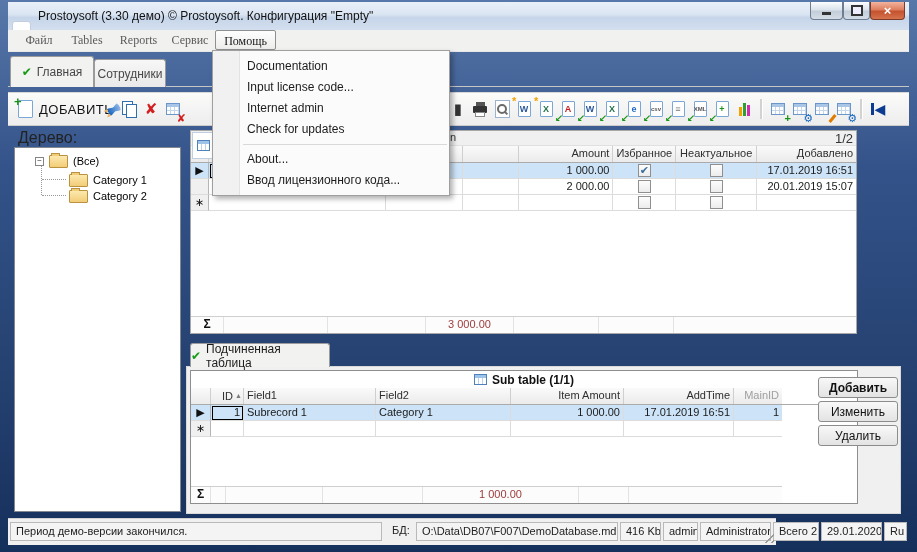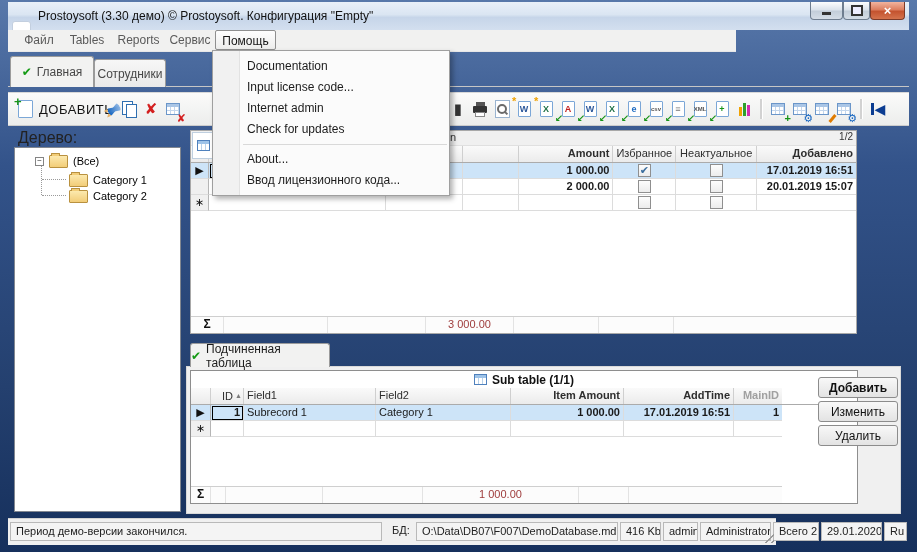--- a/index.html
+++ b/index.html
@@ -17,21 +17,21 @@
   #title-text{margin-left:7px;font-size:12px;color:#111;}
   .winbtn{position:absolute;top:2px;height:18px;border:1px solid #6e7d8f;border-top:none;
      border-radius:0 0 4px 4px;background:linear-gradient(#fcfdfe,#dbe3ec 45%,#c3ceda 55%,#d4dde7);
      display:flex;align-items:center;justify-content:center;box-sizing:border-box;}
   #btn-min{left:810px;width:33px}
   #btn-restore{left:843px;width:27px}
   #btn-close{left:870px;width:35px;background:linear-gradient(#f2b49e,#dd7e5f 45%,#c4532f 55%,#d4734d);border-color:#7c3a28;color:#fff;font-weight:bold;font-size:13px;}
   .glyph-min{width:9px;height:3px;background:#333;margin-top:6px;}
   .glyph-restore{width:8px;height:7px;border:2px solid #333;background:#eef;}
   
-  #menubar{position:absolute;left:8px;top:30px;width:728px;height:21px;background:#f1f1f0;border-bottom:1px solid #e7e7e7;}
+  #menubar{position:absolute;left:8px;top:30px;width:901px;height:21px;background:#f1f1f0;border-bottom:1px solid #e7e7e7;font-family:Liberation Serif, serif;}
   .mb-item{position:absolute;top:0;height:20px;line-height:20px;text-align:center;font-size:12px;color:#5a5a5a;}
   #mb0{left:8px;width:46px}#mb1{left:54px;width:50px}#mb2{left:104px;width:53px}#mb3{left:157px;width:50px}
   #mb4{left:207px;width:61px;color:#161616;background:linear-gradient(#fefefe,#ededec);
        border:1px solid #8f8f8f;border-radius:2px;box-sizing:border-box;}
   
   #tabstrip-line{position:absolute;left:8px;top:86px;width:901px;height:1px;background:#c6c6c6;}
   .page-tab{position:absolute;box-sizing:border-box;border:1px solid #9b9b9b;border-bottom:none;border-radius:3px 3px 0 0;
      display:flex;align-items:center;justify-content:center;font-size:12px;color:#474747;z-index:3;}
   #tab-main{left:10px;top:56px;width:84px;height:31px;background:#f2f2f1;}
   #tab-staff{left:94px;top:59px;width:72px;height:28px;background:linear-gradient(#f7f7f7,#e9e9e9);}
@@ -92,36 +92,36 @@
   .hdots{position:absolute;border-top:1px dotted #9a9a9a;height:0;}
   
   .cell{box-sizing:border-box;border-right:1px solid #dcdcdc;border-bottom:1px solid #dcdcdc;height:16px;line-height:15px;
         overflow:hidden;white-space:nowrap;}
   .hcell{box-sizing:border-box;border-right:1px solid #cfcfcf;height:16px;line-height:15px;color:#2e2e2e;
         background:linear-gradient(#fafafa,#ebebeb);overflow:hidden;white-space:nowrap;}
   .hrow{display:flex;border-bottom:1px solid #ababab;}
   .grow{display:flex;background:#fff;}
   .grow.selected .cell{background:#cde4f8;}
   .selcell{background:#f0f0f0;border-right:1px solid #b5b5b5;text-align:center;color:#111;}
-  .num{text-align:right;padding-right:3px;font-weight:bold;}
+  .num{text-align:right;padding-right:3px;}
   .txt{text-align:left;padding-left:3px;}
   .ctr{display:flex;align-items:center;justify-content:center;}
   .cb{width:13px;height:13px;box-sizing:border-box;border:1px solid #8f8f8f;background:linear-gradient(#fdfdfd,#ececec);position:relative;display:inline-block;}
   .cb.checked::after{content:"✔";position:absolute;left:1px;top:-2px;color:#3b6e9e;font-size:11px;font-weight:bold;}
   .focused{outline:1px solid #000;outline-offset:-2px;}
   .sumrow{position:absolute;left:0;bottom:0;display:flex;border-top:1px solid #cfcfcf;background:#fcfcfc;}
   .sumcell{box-sizing:border-box;border-right:1px solid #e3e3e3;height:16px;line-height:15px;}
   .sumval{color:#9e3b3b;text-align:center;}
   .sigma{font-size:12px;font-weight:bold;color:#111;text-align:center;}
   
   #main-grid{position:absolute;left:190px;top:130px;width:667px;height:204px;background:#fff;
      border:1px solid #a8a8a8;box-sizing:border-box;}
   #mg-caption{height:14px;background:#f0f0f0;position:relative;border-bottom:1px solid #e0e0e0;}
   #mg-caption-frag{position:absolute;left:253px;top:0;font-size:11px;color:#333;}
-  #mg-counter{position:absolute;right:3px;top:0;font-size:10px;color:#333;margin-left:40px;}
+  #mg-counter{position:absolute;right:3px;top:0;font-size:13px;color:#333;margin-left:40px;}
   #corner-btn{position:absolute;left:1px;top:1px;width:22px;height:27px;background:#fff;border:1px solid #bfcfdf;
      display:flex;align-items:center;justify-content:center;z-index:5;box-sizing:border-box;}
   .mgc-sel{width:18px}.mgc-a{width:177px}.mgc-b{width:77px}.mgc-c{width:56px}
   .mgc-amount{width:95px}.mgc-fav{width:63px}.mgc-inact{width:81px}.mgc-added{width:99px}
   .ms0{width:33px}.ms1{width:104px}.ms2{width:98px}.ms3{width:88px}.ms4{width:85px}.ms5{width:75px}.ms6{width:182px;border-right:none}
   
   #sub-tab{position:absolute;left:190px;top:343px;width:140px;height:24px;box-sizing:border-box;
      border:1px solid #9b9b9b;border-bottom:none;border-radius:3px 3px 0 0;background:#f2f2f1;
      display:flex;align-items:center;justify-content:center;font-size:12px;color:#1c1c1c;z-index:3;}
   #sub-panel{position:absolute;left:186px;top:366px;width:715px;height:148px;border:1px solid #d9d9d9;

